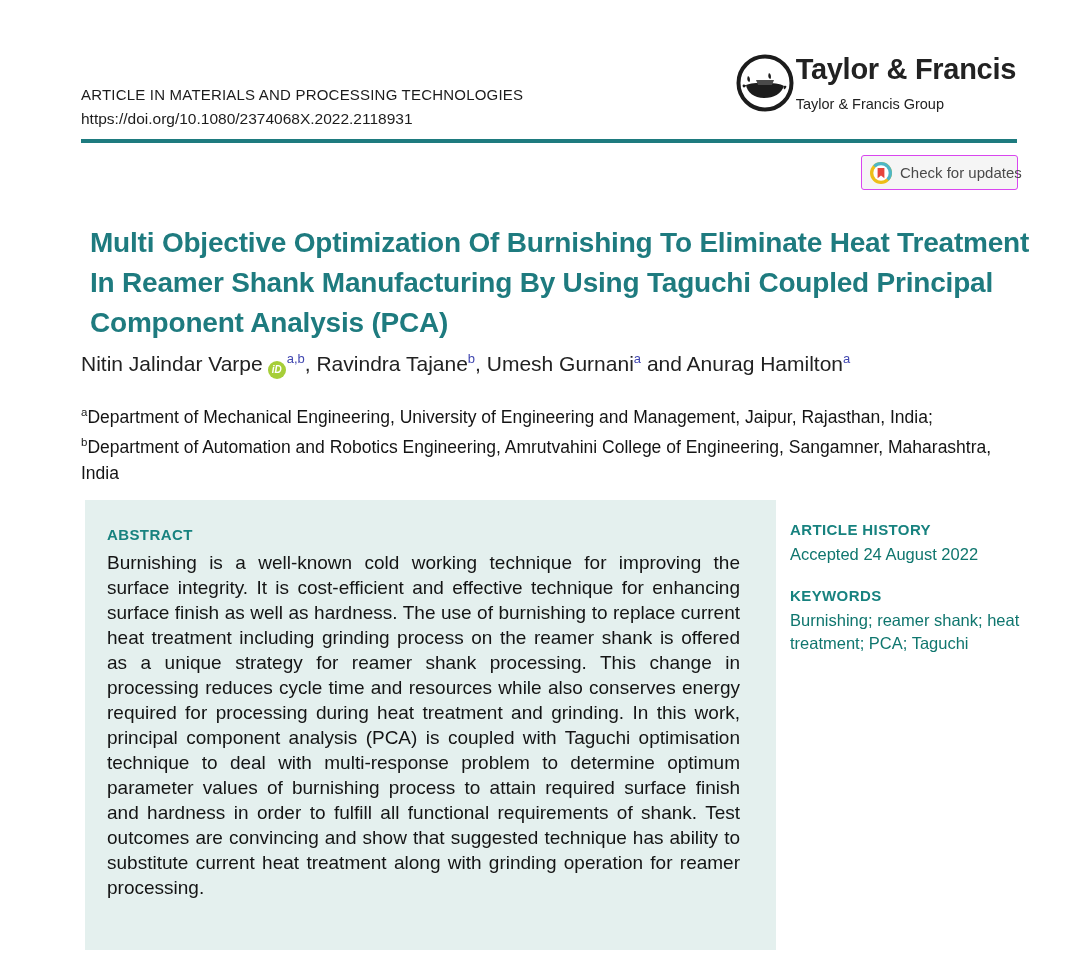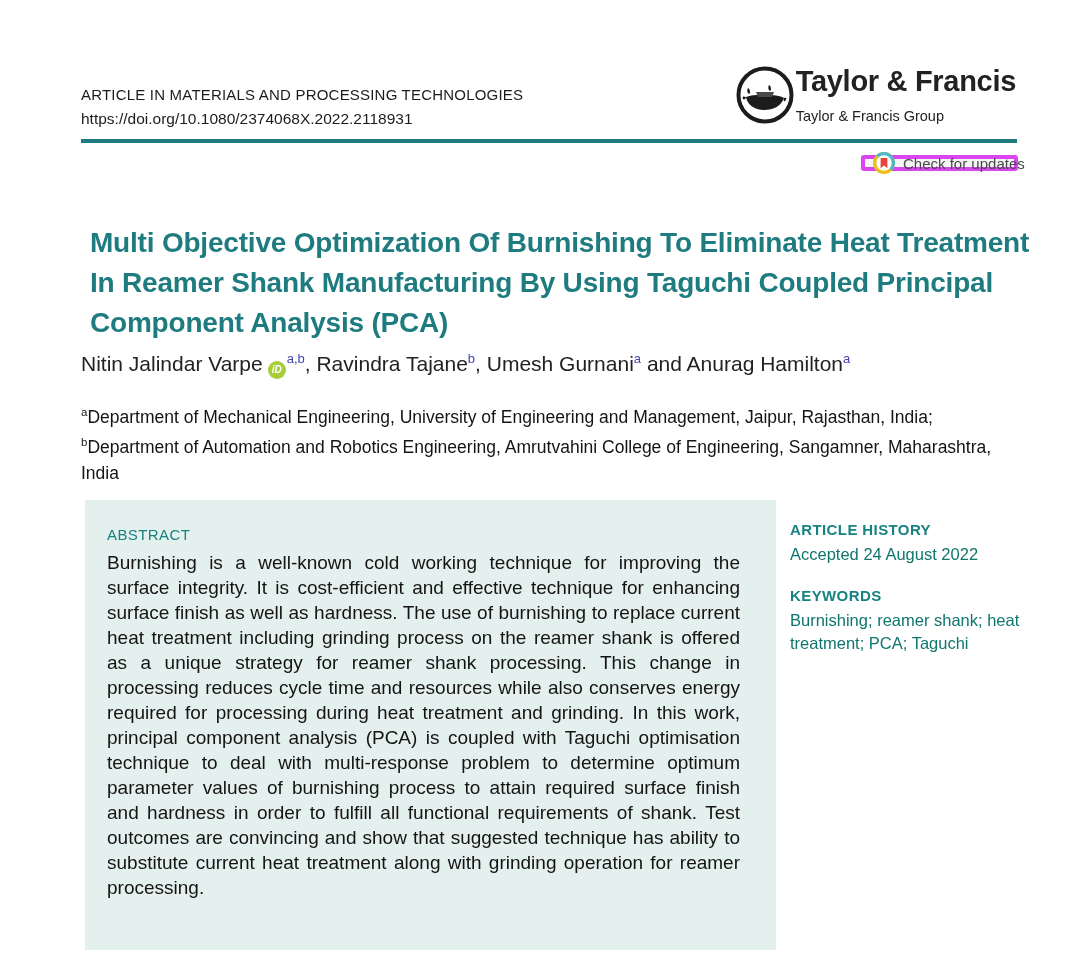--- a/index.html
+++ b/index.html
@@ -8,30 +8,30 @@
     font-family:"Liberation Sans", sans-serif; color:#1a1a1a;
     position:relative; overflow:hidden;
   }
   .page { position:absolute; inset:0; }
 
   
   .journal-block { position:absolute; left:81px; top:84px; line-height:1.45; }
   .journal-name { font-size:15px; letter-spacing:0.2px; color:#1c1c1c; }
   .journal-doi  { font-size:15.5px; color:#1c1c1c; margin-top:2px; }
 
-  .logo { position:absolute; top:64px; right:64px; display:flex; align-items:center; }
+  .logo { position:absolute; top:52px; right:64px; display:flex; align-items:center; }
   .logo-mark { width:62px; height:62px; flex:0 0 auto; }
   .logo-name { font-size:29px; font-weight:600; color:#222; line-height:1.05; letter-spacing:-0.3px; }
   .logo-group { font-size:14.5px; color:#222; margin-top:12px; }
 
   .teal-rule { position:absolute; left:81px; top:139px; width:936px; height:3.5px; background:#1e7b7f; }
 
   .check-btn {
-    position:absolute; left:861px; top:155px; width:157px; height:16px;
-    background:#f5f5f5; border:4px solid #d946ef; border-radius:3px;
+    position:absolute; left:861px; top:155px; width:157px; height:35px;
+    background:#f5f5f5; border:1px solid #d946ef; border-radius:3px;
     display:flex; align-items:center; gap:8px; padding:0 8px; box-sizing:border-box;
     cursor:pointer;
   }
   .check-btn .cm { width:22px; height:22px; flex:0 0 auto; }
   .check-btn .lbl { font-size:15px; color:#4a4a4a; white-space:nowrap; }
 
   
   .title {
     position:absolute; left:81px; top:214px; width:955px;
     font-size:28px; font-weight:bold; color:#1e7b7f;
@@ -45,21 +45,21 @@
     text-align:center; line-height:18px; vertical-align:-2px; margin:0 1px 0 5px;
   }
   .affil { position:absolute; left:81px; top:400px; width:925px; font-size:17.5px; line-height:25.5px; color:#141414; }
   .affil sup { font-size:11.5px; color:#141414; }
 
   
   .abstract-box {
     position:absolute; left:85px; top:500px; width:691px; height:450px;
     background:#e4f0ee; box-sizing:border-box; padding:26px 36px 0 22px; overflow:hidden;
   }
-  .abstract-heading { font-size:15px; font-weight:normal; color:#17827f; letter-spacing:0.4px; }
+  .abstract-heading { font-size:15px; font-weight:bold; color:#17827f; letter-spacing:0.4px; }
   .abstract-body {
     margin:7px 0 0 0; font-size:19px; line-height:25px;
     text-align:justify; color:#141414;
   }
 
   
   .sidebar { position:absolute; left:790px; top:521px; width:242px; }
   .sb-block + .sb-block { margin-top:21px; }
   .sb-heading { font-size:15px; font-weight:bold; color:#17827f; letter-spacing:0.4px; }
   .sb-text { font-size:16.5px; line-height:23px; color:#0f766e; margin-top:5px; }

